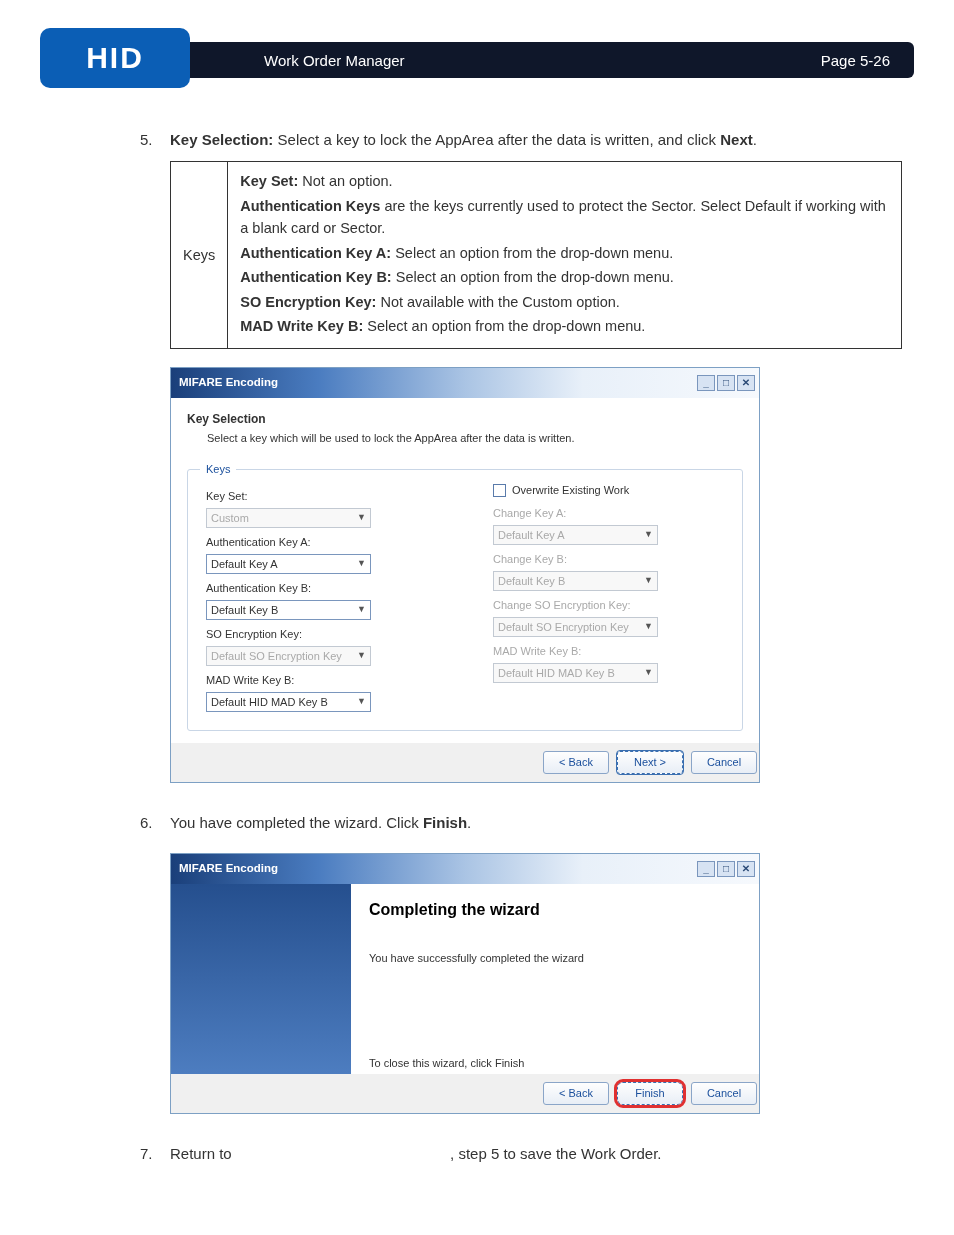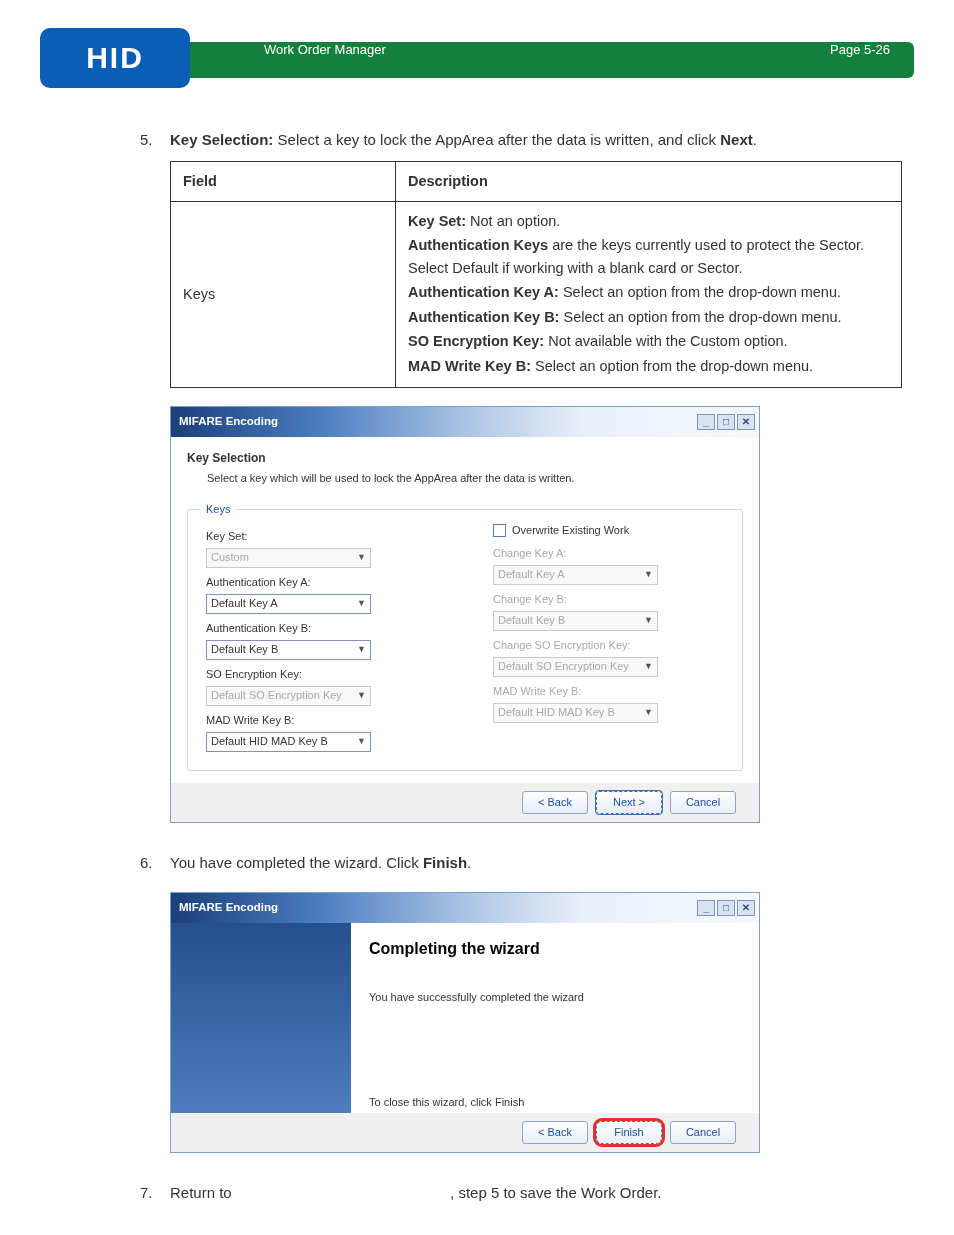--- a/index.html
+++ b/index.html
@@ -30,30 +30,30 @@
     width: 150px;
     display: flex;
     align-items: center;
     justify-content: center;
     position: relative;
     z-index: 2;
     font-family: "Arial Black", Arial, sans-serif;
   }
   .banner {
     flex: 1;
-    background: #15803d;
+    background: #0f172a;
     color: #fff;
     border-radius: 0 6px 6px 0;
     margin-left: -6px;
     margin-top: 14px;
     height: 36px;
     display: flex;
-    align-items: flex-start;
+    align-items: center;
     padding: 0 24px 0 80px;
-    font-size: 13px;
+    font-size: 15px;
     justify-content: space-between;
   }
   .content {
     padding: 40px 52px 20px 52px;
     font-size: 15px;
     line-height: 1.55;
   }
   ol.steps { list-style: none; }
   ol.steps > li { margin-bottom: 28px; padding-left: 118px; position: relative; }
   ol.steps > li::before {
@@ -138,21 +138,21 @@
   }
   .combo.dis { color: #a9a9a9; border-color: #c2c9d2; background: #f8f8f8; }
   .chev { font-size: 9px; color: #555; }
   .chk { display: flex; align-items: center; gap: 6px; font-size: 11px; }
   .chk .box { width: 13px; height: 13px; border: 1px solid #5a7bab; background: #fff; }
   .btnbar {
     background: #f0f0f0;
     display: flex;
     justify-content: flex-end;
     gap: 8px;
-    padding: 8px 23px;
+    padding: 8px 2px;
   }
   .btn {
     border: 1px solid #8aa5c8;
     background: linear-gradient(#fefefe,#e8eef6);
     color: #1a4f9c;
     font-size: 11px;
     padding: 2px 12px;
     min-width: 66px;
     border-radius: 3px;
     text-align: center;
@@ -184,24 +184,20 @@
   <div class="content">
     <ol class="steps">
 
       <li data-num="5">
         <span>
           <b>Key Selection:</b><span> Select a key to lock the AppArea after the data is written, and click </span><b>Next</b><span>.</span>
         </span>
 
         <table class="tbl">
           <tbody>
-              <tr>
-            <th style="width:225px">Field</th>
-            <th>Description</th>
-          </tr>
           <tr>
             <td>Keys</td>
             <td>
               <div class="desc-line"><b>Key Set:</b><span> Not an option.</span></div>
               <div class="desc-line"><b>Authentication Keys</b><span> are the keys currently used to protect the Sector. Select Default if working with a blank card or Sector.</span></div>
               <div class="desc-line"><b>Authentication Key A:</b><span> Select an option from the drop-down menu.</span></div>
               <div class="desc-line"><b>Authentication Key B:</b><span> Select an option from the drop-down menu.</span></div>
               <div class="desc-line"><b>SO Encryption Key:</b><span> Not available with the Custom option.</span></div>
               <div class="desc-line"><b>MAD Write Key B:</b><span> Select an option from the drop-down menu.</span></div>
             </td>

